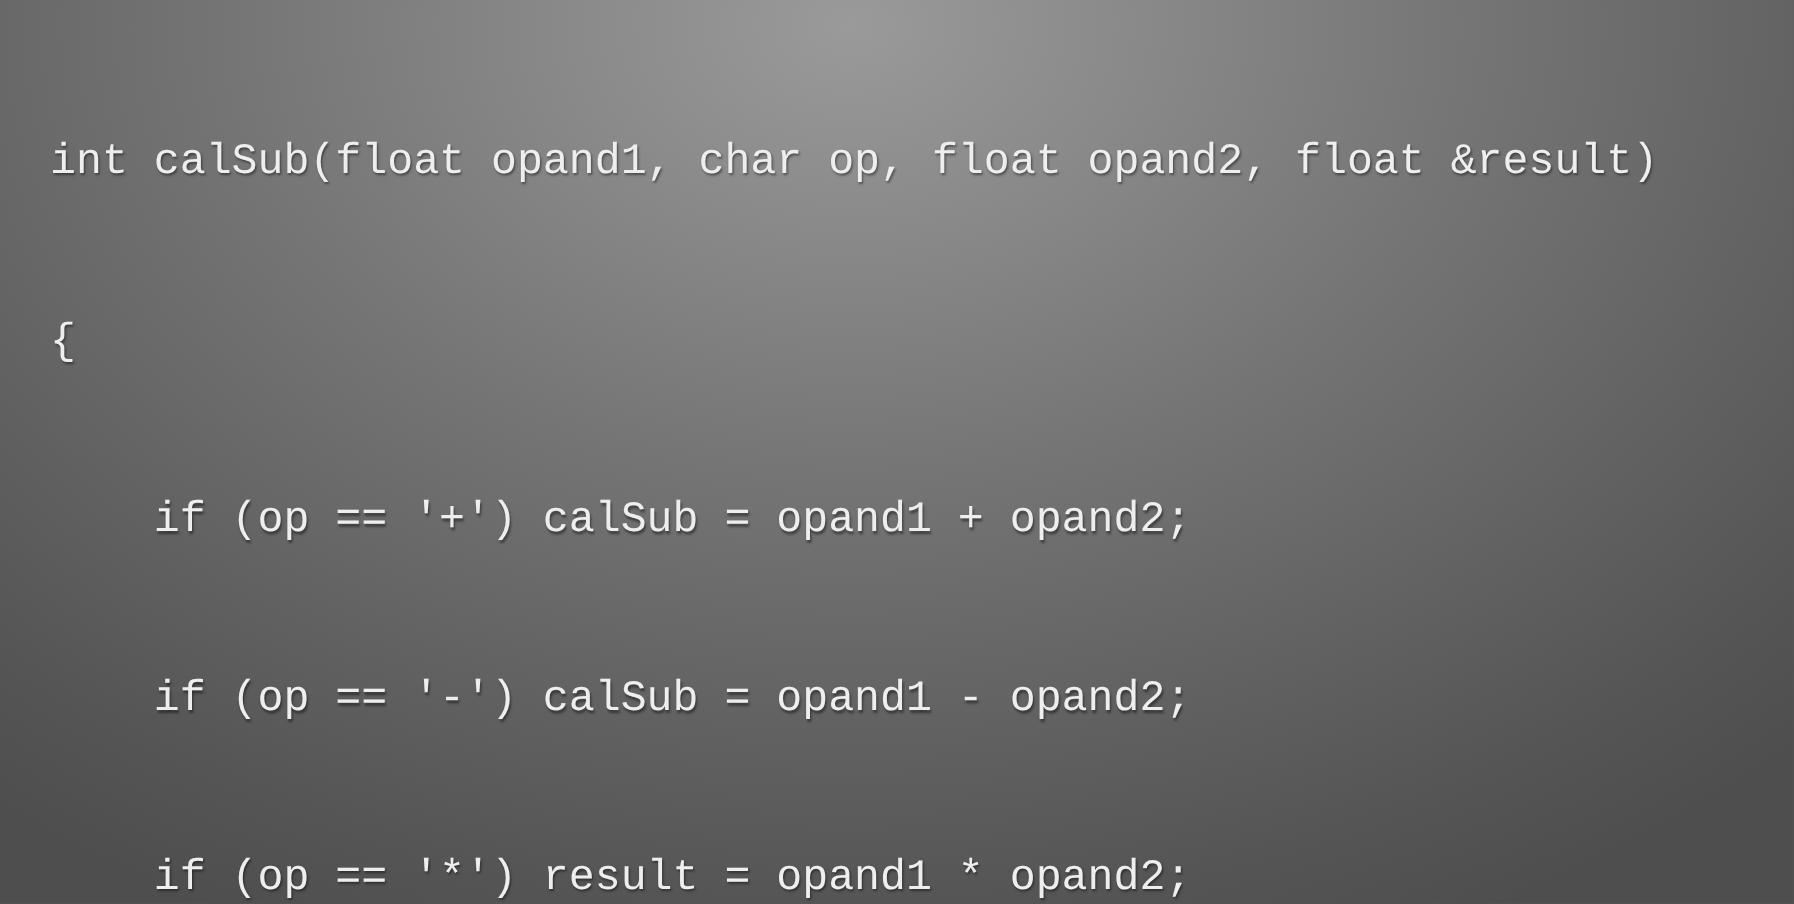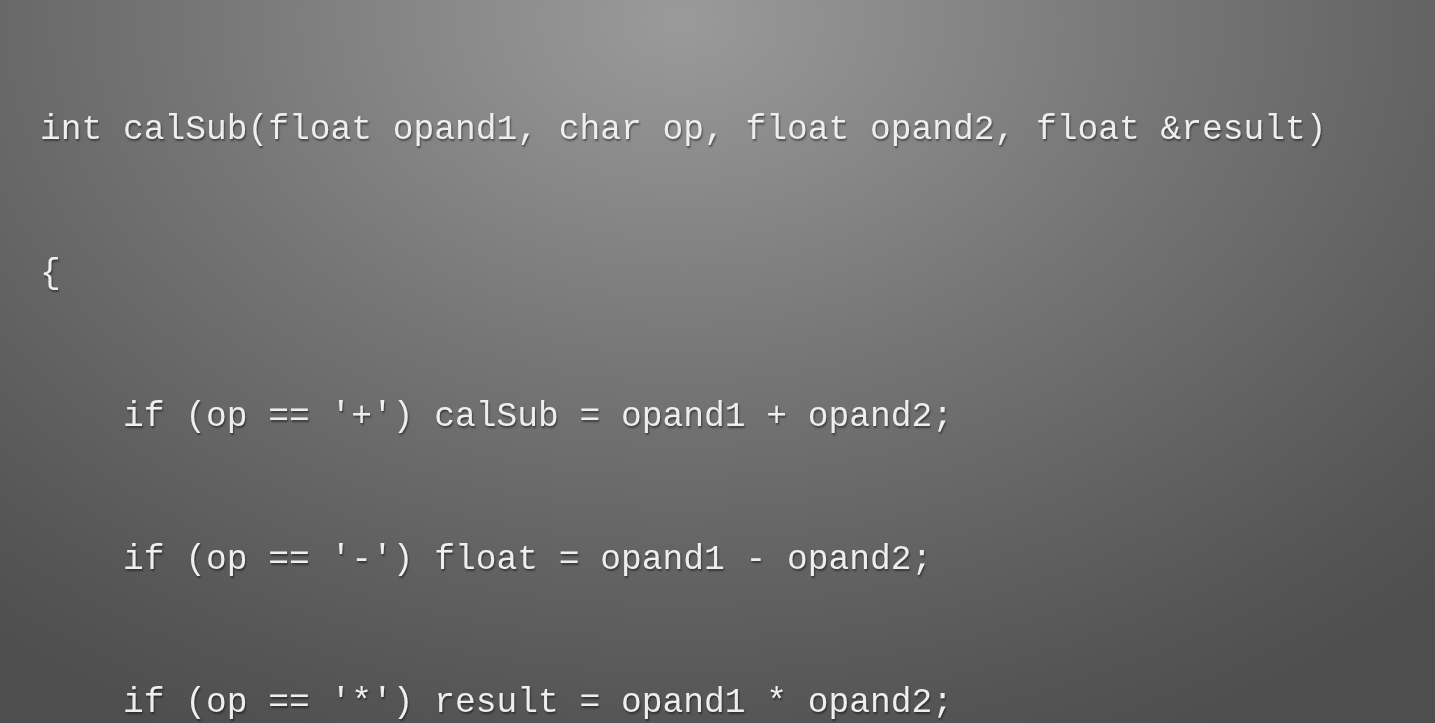--- a/index.html
+++ b/index.html
@@ -32,21 +32,21 @@
       white-space: pre;
     }
   </style>
 </head>
 <body>
 
 <div class="code-slide">
   <span class="code-line">int calSub(float opand1, char op, float opand2, float &amp;result)</span>
   <span class="code-line">{</span>
   <span class="code-line">    if (op == '+') calSub = opand1 + opand2;</span>
-  <span class="code-line">    if (op == '-') float = opand1 - opand2;</span>
+  <span class="code-line">    if (op == '-') calSub = opand1 - opand2;</span>
   <span class="code-line">    if (op == '*') result = opand1 * opand2;</span>
   
   
   
   
   
   
   
   
   

